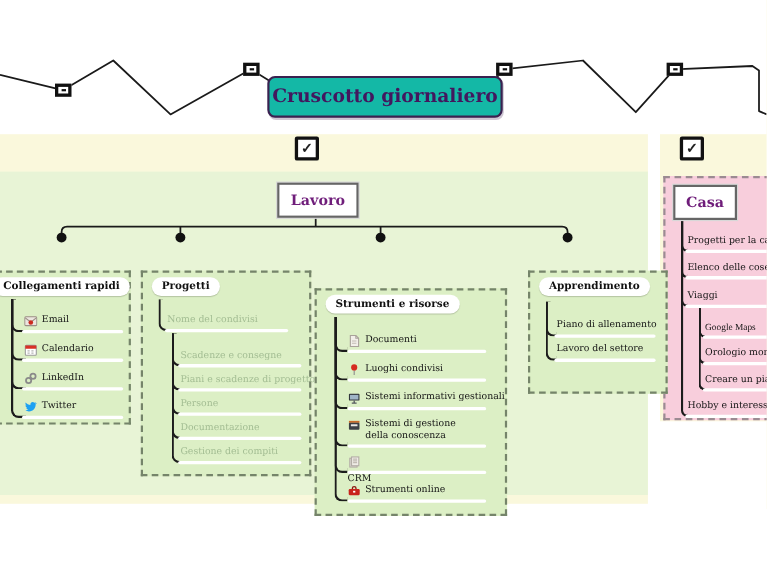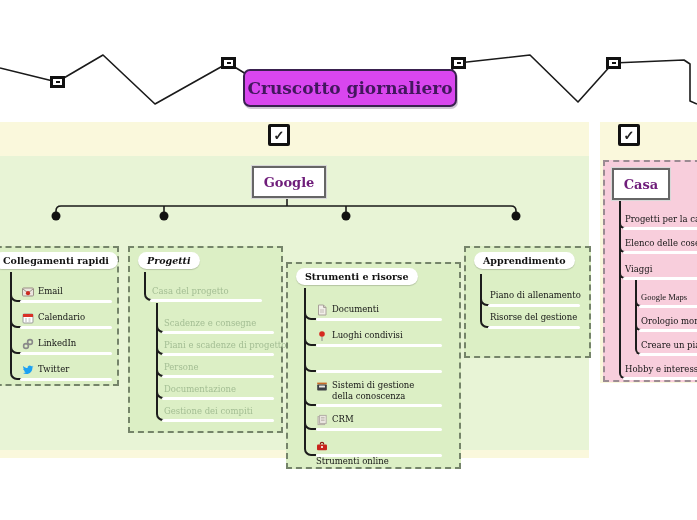--- a/index.html
+++ b/index.html
@@ -12,21 +12,21 @@
   
   #deco{position:absolute;left:0;top:0;z-index:3;pointer-events:none;}
   
   .sq{position:absolute;width:9px;height:6px;background:#fff;border:3px solid #111;z-index:4;
       display:flex;align-items:center;justify-content:center;}
   .sq::after{content:"";width:4px;height:2px;background:#111;}
   
   .cb{position:absolute;width:16px;height:16px;background:#fff;border:3px solid #111;border-radius:2px;
       display:flex;align-items:center;justify-content:center;font-size:13px;font-weight:bold;color:#222;z-index:4;}
   
-  .title{position:absolute;background:#d946ef;border:2px solid #3A2150;border-radius:7px;z-index:4;
+  .title{position:absolute;background:#14b8a6;border:2px solid #3A2150;border-radius:7px;z-index:4;
          display:flex;align-items:center;justify-content:center;font-weight:bold;font-size:17px;
          color:#43175E;box-shadow:1px 2px 0 rgba(58,33,80,.25);}
   
   .node{position:absolute;background:#fff;border:2px solid #666;z-index:4;
         display:flex;align-items:center;justify-content:center;font-weight:bold;font-size:13px;color:#6F1D7A;
         box-shadow:0 0 0 1px #d8d8d8;}
   
   .section{position:absolute;background:#DCEFC5;border:2px dashed #75846a;z-index:3;}
   .pill{position:absolute;background:#fff;border-radius:9px;padding:3px 9px;font-weight:bold;
         font-size:9.5px;color:#111;white-space:nowrap;z-index:5;box-shadow:0 1px 1px rgba(0,0,0,.18);}
@@ -73,21 +73,21 @@
 </div>
 
 <div class="cb" style="left:268px;top:124px;">
   <span>✓</span>
 </div>
 <div class="cb" style="left:618px;top:124px;">
   <span>✓</span>
 </div>
 
 <div class="node" style="left:252px;top:166px;width:70px;height:28px;">
-  <span>Google</span>
+  <span>Lavoro</span>
 </div>
 
 <div class="section" style="left:-14px;top:246px;width:129px;height:136px;">
   <div class="pill" style="left:6px;top:4px;">
     <span>Collegamenti rapidi</span>
   </div>
   <div class="conn" style="left:22px;top:24px;width:12px;height:28px;"></div>
   <div class="conn" style="left:22px;top:24px;width:12px;height:54px;"></div>
   <div class="conn" style="left:22px;top:24px;width:12px;height:80px;"></div>
   <div class="conn" style="left:22px;top:24px;width:12px;height:106px;"></div>
@@ -121,27 +121,27 @@
   </div>
   <div class="item" style="left:34px;top:116px;">
     <svg class="icon" viewBox="0 0 12 12">
         <path d="M11 2.6c-.4.2-.8.3-1.2.3.4-.3.7-.7.9-1.2-.4.2-.9.4-1.4.5C8.9 1.8 8.3 1.5 7.7 1.5c-1.2 0-2.1 1-2.1 2.1 0 .2 0 .3.1.5C4 4 2.4 3.2 1.4 1.9c-.2.3-.3.7-.3 1.1 0 .7.4 1.4 1 1.8-.3 0-.7-.1-1-.3 0 1 .7 1.9 1.7 2.1-.3.1-.6.1-1 0 .3.9 1.1 1.5 2 1.5-.8.6-1.8 1-2.8.9 1 .6 2.1 1 3.3 1 4 0 6.1-3.3 6.1-6.1v-.3c.4-.3.8-.7 1.1-1.1z" fill="#1da1f2"></path>
       </svg>
     <span>Twitter</span>
   </div>
 </div>
 
 <div class="section" style="left:128px;top:246px;width:151px;height:183px;">
-  <div class="pill" style="left:8px;top:4px;font-style:italic;">
+  <div class="pill" style="left:8px;top:4px;">
     <span>Progetti</span>
   </div>
   <div class="conn" style="left:14px;top:24px;width:6px;height:27px;"></div>
   <div class="uline" style="left:20px;top:51px;width:112px;"></div>
   <div class="item faded" style="left:22px;top:38px;">
-    <span>Casa del progetto</span>
+    <span>Nome del condivisi</span>
   </div>
   <div class="conn" style="left:26px;top:55px;width:6px;height:28px;"></div>
   <div class="conn" style="left:26px;top:55px;width:6px;height:50px;"></div>
   <div class="conn" style="left:26px;top:55px;width:6px;height:72px;"></div>
   <div class="conn" style="left:26px;top:55px;width:6px;height:94px;"></div>
   <div class="conn" style="left:26px;top:55px;width:6px;height:116px;"></div>
   <div class="uline" style="left:32px;top:83px;width:112px;"></div>
   <div class="uline" style="left:32px;top:105px;width:112px;"></div>
   <div class="uline" style="left:32px;top:127px;width:112px;"></div>
   <div class="uline" style="left:32px;top:149px;width:112px;"></div>
@@ -187,59 +187,67 @@
       </svg>
     <span>Documenti</span>
   </div>
   <div class="item" style="left:28px;top:66px;">
     <svg class="icon" viewBox="0 0 12 12">
         <path d="M6 6.5v4.5" stroke="#8c8c8c"></path>
         <circle cx="6" cy="4" r="2.8" fill="#d62a20"></circle>
       </svg>
     <span>Luoghi condivisi</span>
   </div>
+  <div class="item" style="left:28px;top:92px;">
+    <svg class="icon" viewBox="0 0 12 12">
+        <rect x="1.2" y="2" width="9.6" height="6.2" rx="0.8" fill="#33373d"></rect>
+        <rect x="2.2" y="3" width="7.6" height="4.2" fill="#9fb4c7"></rect>
+        <path d="M6 8.2v1.6M3.8 10.4h4.4" stroke="#55595f" stroke-width="1.2"></path>
+      </svg>
+    <span>Sistemi informativi gestionali</span>
+  </div>
   <div class="item" style="left:28px;top:116px;">
     <svg class="icon" viewBox="0 0 12 12">
         <rect x="1.2" y="2.6" width="9.6" height="1.8" fill="#c96a28"></rect>
         <rect x="1.2" y="4.4" width="9.6" height="6.2" rx="0.8" fill="#3c3f44"></rect>
         <rect x="3" y="5.6" width="6" height="2" rx="0.4" fill="#e8e6e2"></rect>
       </svg>
     <span class="wrap" style="width:104px;">Sistemi di gestione della conoscenza</span>
   </div>
-  <div class="item" style="left:28px;top:150px;">
+  <div class="item" style="left:28px;top:150px;flex-direction:column;">
     <svg class="icon" viewBox="0 0 12 12">
         <rect x="2" y="2.6" width="6.6" height="8" fill="#dedad3" stroke="#b3ada6"></rect>
         <rect x="3.6" y="1.4" width="6.6" height="8" fill="#efece6" stroke="#b3ada6"></rect>
         <path d="M5 3.4h3.6M5 5h3.6M5 6.6h3.6" stroke="#c0bab2"></path>
       </svg>
     <span>CRM</span>
   </div>
-  <div class="item" style="left:28px;top:176px;flex-direction:column;">
+  <div class="item" style="left:28px;top:176px;">
     <svg class="icon" viewBox="0 0 12 12">
         <path d="M4.4 4.6V3.6a1.6 1.2 0 0 1 3.2 0v1" fill="none" stroke="#8c1712" stroke-width="1.2"></path>
         <rect x="1" y="4.6" width="10" height="5.6" rx="1" fill="#c8241c"></rect>
         <rect x="5" y="6.2" width="2" height="1.6" fill="#fff"></rect>
       </svg>
     <span>Strumenti online</span>
   </div>
 </div>
 
-<div class="section" style="left:464px;top:246px;width:123px;height:108px;text-align:right;">
+<div class="section" style="left:480px;top:246px;width:123px;height:108px;text-align:right;">
   <div class="pill" style="left:8px;top:4px;">
     <span>Apprendimento</span>
   </div>
   <div class="conn" style="left:14px;top:26px;width:8px;height:30px;"></div>
   <div class="conn" style="left:14px;top:26px;width:8px;height:52px;"></div>
   <div class="uline" style="left:22px;top:56px;width:92px;"></div>
   <div class="uline" style="left:22px;top:78px;width:92px;"></div>
   <div class="item" style="left:24px;top:42px;">
     <span>Piano di allenamento</span>
   </div>
   <div class="item" style="left:24px;top:64px;">
-    <span>Risorse del gestione</span>
+    <span>Lavoro del settore</span>
   </div>
 </div>
 
 <div class="pinkbox" style="left:603px;top:160px;width:145px;height:218px;">
   <div class="node" style="left:7px;top:6px;width:54px;height:28px;">
     <span>Casa</span>
   </div>
   <div class="conn" style="left:14px;top:34px;width:4px;height:31px;"></div>
   <div class="conn" style="left:14px;top:34px;width:4px;height:55px;"></div>
   <div class="conn" style="left:14px;top:34px;width:4px;height:81px;"></div>

